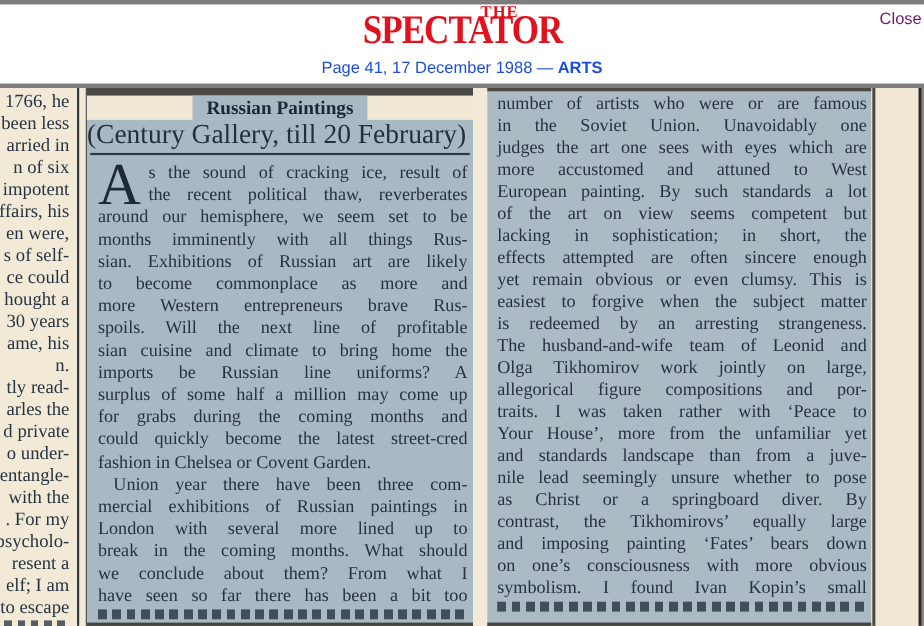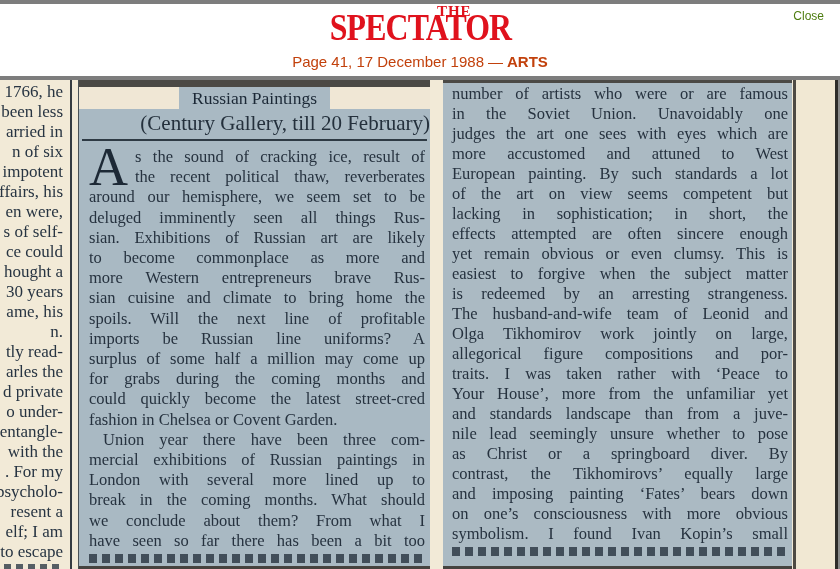--- a/index.html
+++ b/index.html
@@ -2,53 +2,53 @@
 <html><head>
 <meta charset="utf-8">
 <style>
   html,body{margin:0;padding:0;background:#fff;}
   #app{position:relative;width:840px;height:569px;overflow:hidden;background:#fff;
        font-family:"Liberation Sans",sans-serif;}
 
   
   .topbar{position:absolute;left:0;top:0;width:840px;height:4px;background:#7d7d7d;}
   .divbar{position:absolute;left:0;top:76px;width:840px;height:4px;background:#7d7d7d;}
-  .close-link{position:absolute;top:9px;right:16px;font-size:12px;color:#4d7c0f;cursor:pointer;}
+  .close-link{position:absolute;top:9px;right:2px;font-size:15px;color:#701a75;cursor:pointer;}
   .masthead{position:absolute;left:0;top:3px;width:840px;text-align:center;}
   .logo-wrap{position:relative;display:inline-block;}
   .logo-the{position:absolute;left:58%;top:0px;font-family:"Liberation Serif",serif;
             font-weight:bold;font-size:15px;letter-spacing:1px;color:#e0121d;}
   .logo-main{display:block;margin-top:7px;font-family:"Liberation Serif",serif;font-weight:bold;
              font-size:37px;line-height:36px;letter-spacing:-1px;color:#e0121d;
              transform:scaleX(.86);transform-origin:center;}
   .caption{position:absolute;left:0;top:53px;width:840px;text-align:center;
-           font-size:15px;color:#c2410c;}
+           font-size:15px;color:#1d4ed8;}
   .caption .sep{margin:0 4px;}
   .caption .section{font-weight:bold;}
 
   
   .scan{position:absolute;left:0;top:80px;width:840px;height:537px;overflow:hidden;
         background:#f2ead7;font-family:"Liberation Serif",serif;color:#26323f;}
 
   
   .frag-col{position:absolute;left:-80px;top:0;width:143px;padding-top:2px;
             font-size:17px;line-height:20px;text-align:right;color:#273442;}
   .frag-col .line{text-align:right;text-align-last:auto;white-space:nowrap;}
   .frag-rule{position:absolute;left:70px;top:0;width:2px;height:489px;background:#363c41;}
   .frag-smear{margin-top:2px;margin-left:60px;height:8px;opacity:.8;
               background:repeating-linear-gradient(90deg,#2f3b47 0 7px,transparent 7px 12px);}
 
   
   .main-left{position:absolute;left:78px;top:0;width:352px;height:489px;background:#a9b9c3;
              border-left:1px solid #4a5257;box-sizing:border-box;}
   .dark-strip{width:100%;height:7px;background:#4b4945;}
   .title-row{height:22px;background:#f0e7d5;text-align:center;line-height:22px;}
-  .title-band{display:inline-block;background:#a9b9c3;padding:0 13px;font-weight:normal;
+  .title-band{display:inline-block;background:#a9b9c3;padding:0 13px;font-weight:bold;
               font-size:17.5px;color:#1b2836;line-height:22px;}
-  .subtitle{text-align:right;font-size:21px;color:#24303c;margin-top:2px;line-height:24px;}
+  .subtitle{text-align:left;font-size:25px;color:#24303c;margin-top:2px;line-height:24px;}
   .head-rule{height:2px;background:#2e3a44;margin:4px 3px 6px 3px;}
   .body-left{padding:0 5px 0 10px;font-size:16.5px;line-height:20.2px;}
   .line{text-align:justify;text-align-last:justify;}
   .dropcap{float:left;font-size:54px;line-height:40px;height:40px;padding:0 7px 0 0;
            color:#1d2936;}
   #left-para1 .line:last-child{text-align-last:auto;}
   #left-para2 .line:first-child{text-indent:14px;}
   .smear{height:9px;margin-top:3px;opacity:.85;
          background:repeating-linear-gradient(90deg,#2f3b47 0 8px,transparent 8px 13px);}
   .bottom-edge{position:absolute;bottom:0;left:0;right:0;height:3px;background:#45433f;}
@@ -126,26 +126,26 @@
       </div>
       <div class="subtitle">(Century Gallery, till 20 February)</div>
       <div class="head-rule"></div>
       <div class="body-left">
         <div class="para" id="left-para1">
           <span class="dropcap">A</span>
           <div>
               <div class="line">s the sound of cracking ice, result of</div>
               <div class="line">the recent political thaw, reverberates</div>
               <div class="line">around our hemisphere, we seem set to be</div>
-              <div class="line">deluged imminently seen all things Rus-</div>
+              <div class="line">months imminently with all things Rus-</div>
               <div class="line">sian. Exhibitions of Russian art are likely</div>
               <div class="line">to become commonplace as more and</div>
               <div class="line">more Western entrepreneurs brave Rus-</div>
+              <div class="line">spoils. Will the next line of profitable</div>
               <div class="line">sian cuisine and climate to bring home the</div>
-              <div class="line">spoils. Will the next line of profitable</div>
               <div class="line">imports be Russian line uniforms? A</div>
               <div class="line">surplus of some half a million may come up</div>
               <div class="line">for grabs during the coming months and</div>
               <div class="line">could quickly become the latest street-cred</div>
               <div class="line">fashion in Chelsea or Covent Garden.</div>
             </div>
         </div>
         <div class="para" id="left-para2">
           <div>
               <div class="line">Union year there have been three com-</div>

